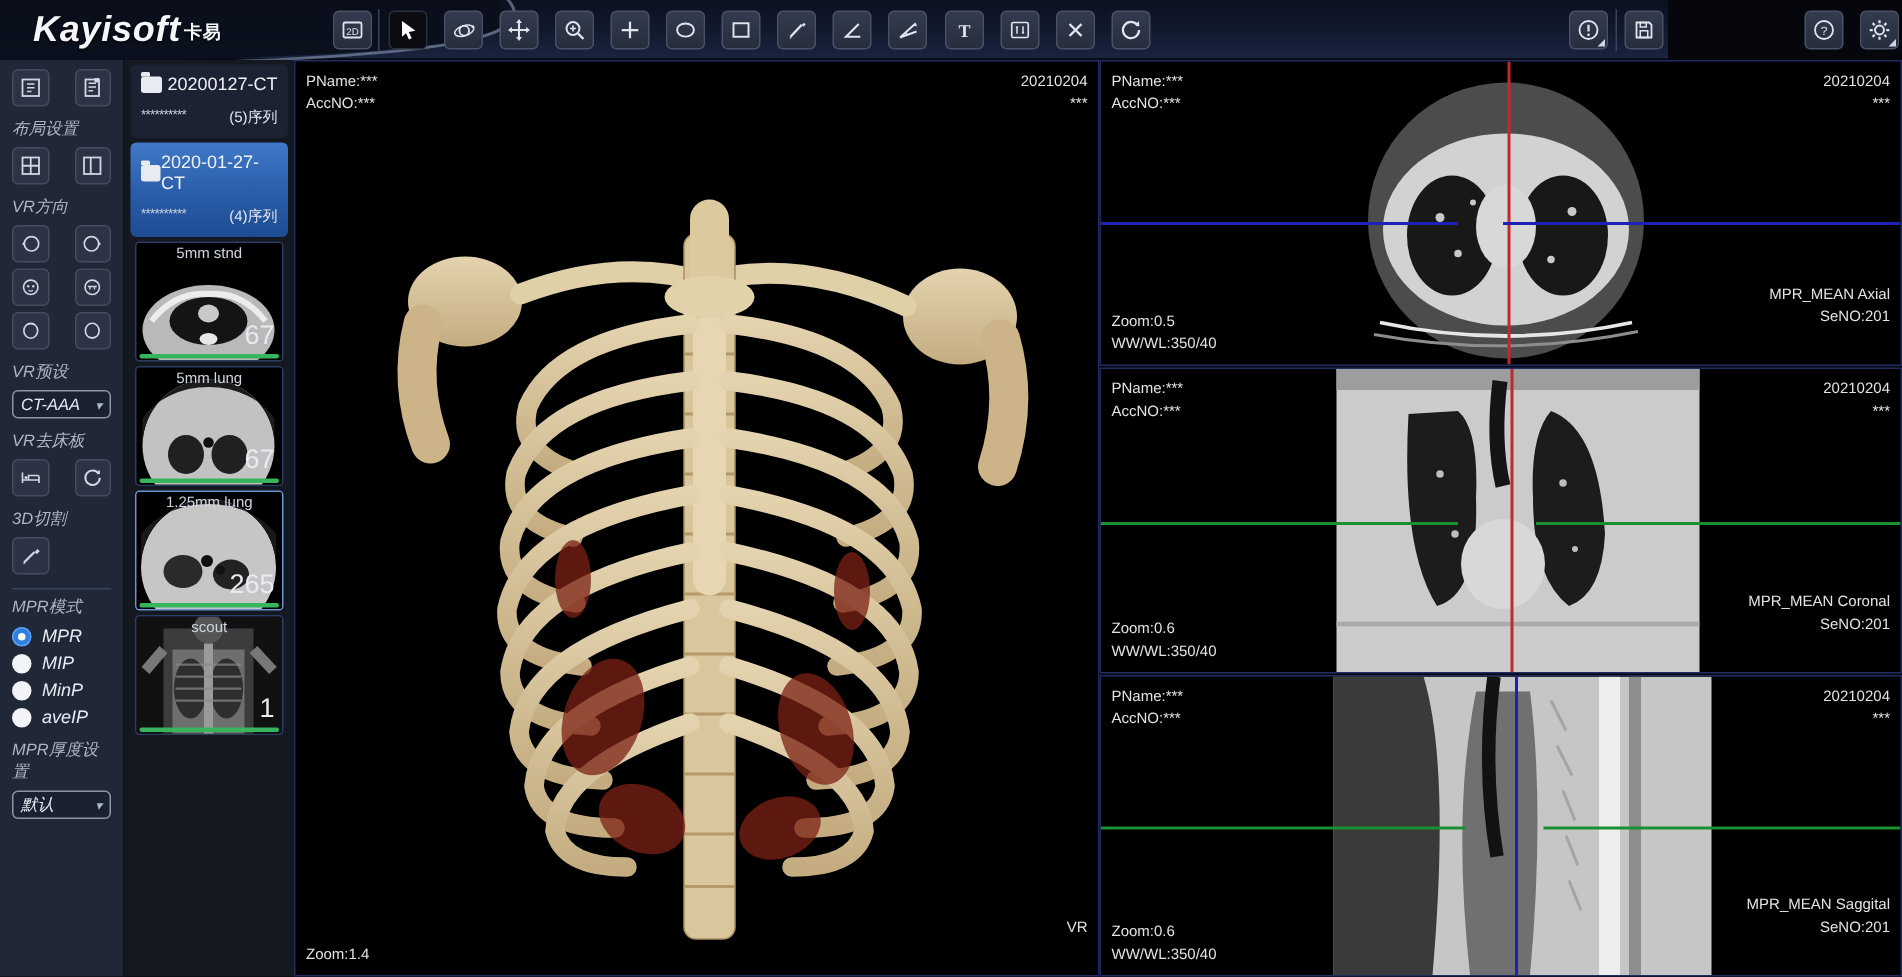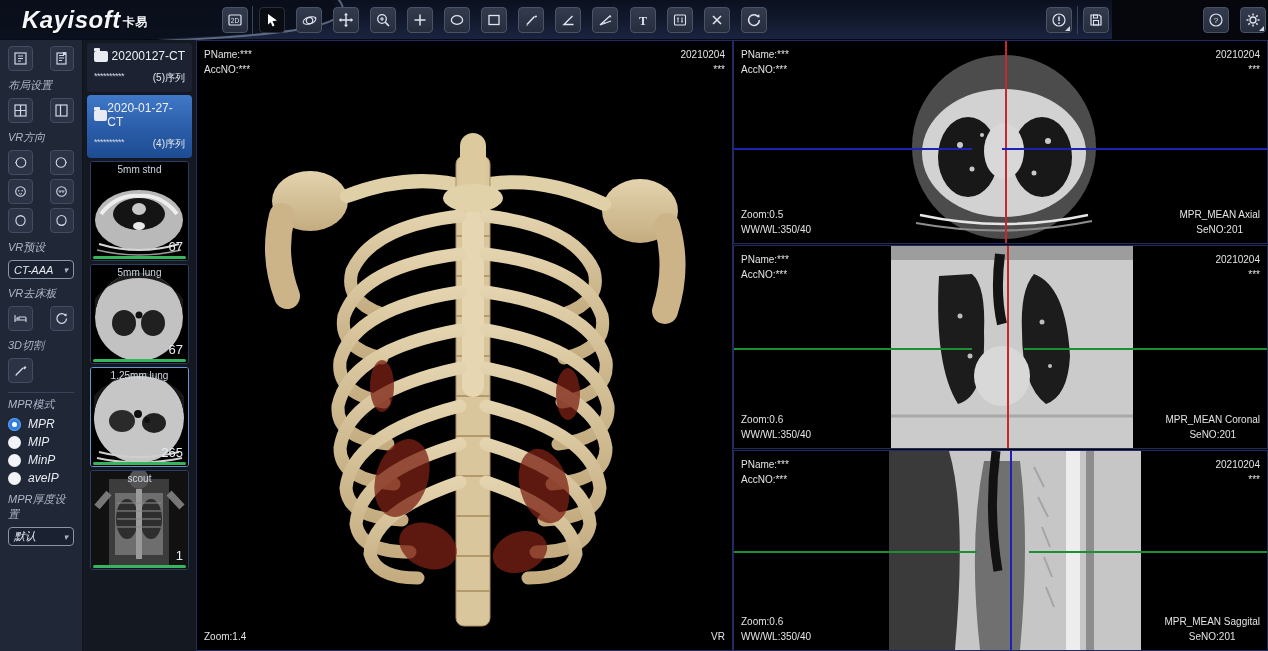--- a/index.html
+++ b/index.html
@@ -51,41 +51,41 @@
   .study.sel { background:linear-gradient(180deg,#4079c8 0%,#2a5ca8 55%,#1d4c92 100%); }
   .study .r1 { display:flex; justify-content:space-between; align-items:center; }
   .study .title { color:#eef1f6; font-size:12px; }
   .study .r2 { display:flex; justify-content:space-between; margin-top:8px; }
   .study .stars { color:#cdd4e0; font-size:9px; letter-spacing:-0.5px; }
   .study .cnt { color:#e2e7ef; font-size:10px; }
   .folder-ic { width:14px; height:11px; background:#e8ecf2; border-radius:2px; position:relative; }
   .folder-ic::before { content:""; position:absolute; left:0; top:-3px; width:6px; height:3px;
     background:#e8ecf2; border-radius:1px 1px 0 0; }
 
-  .thumb { position:relative; width:99px; height:100px; margin:3px auto 3px auto;
+  .thumb { position:relative; width:99px; height:80px; margin:3px auto 3px auto;
     background:#05070a; border:1px solid #2c3c62; border-radius:3px; cursor:pointer; overflow:hidden;}
   .thumb.sel { border-color:#6b93d8; }
   .thumb .tlabel { position:absolute; top:2px; left:0; right:0; text-align:center;
     color:#cfd6e2; font-size:10px; z-index:3; }
-  .thumb .tcount { position:absolute; right:5px; bottom:6px; color:#e8ebf1; font-size:13px; z-index:3;}
+  .thumb .tcount { position:absolute; right:5px; bottom:6px; color:#e8ebf1; font-size:18px; z-index:3;}
   .thumb .tbar { position:absolute; left:2px; right:2px; bottom:1px; height:3px;
     background:#36b45e; border-radius:2px; z-index:3;}
   .thumb svg { position:absolute; left:0; top:0; }
 
   
   .viewport { position:absolute; background:#000; border:1px solid #232c60; overflow:hidden; }
   #vp-vr   { left:196px; top:40px;  width:537px; height:611px; }
   #vp-ax   { left:733px; top:40px;  width:535px; height:204px; }
   #vp-cor  { left:733px; top:245px; width:535px; height:204px; }
   #vp-sag  { left:733px; top:450px; width:535px; height:201px; }
   .ov { position:absolute; color:#e3e3e3; font-size:10px; line-height:15px; z-index:5; }
   .ov.tl { left:7px; top:6px; }
   .ov.tr { right:7px; top:6px; text-align:right; }
   .ov.bl { left:7px; bottom:6px; }
-  .ov.br { right:7px; bottom:6px; text-align:center; }
+  .ov.br { right:7px; bottom:24px; text-align:right; }
   .xline { position:absolute; z-index:4; }
 
   
   .vline { width:1.6px; top:0; bottom:0; }
   .hline { height:1.6px; left:0; right:0; }
 </style>
 </head>
 <body>
 
 <div id="topbar">

